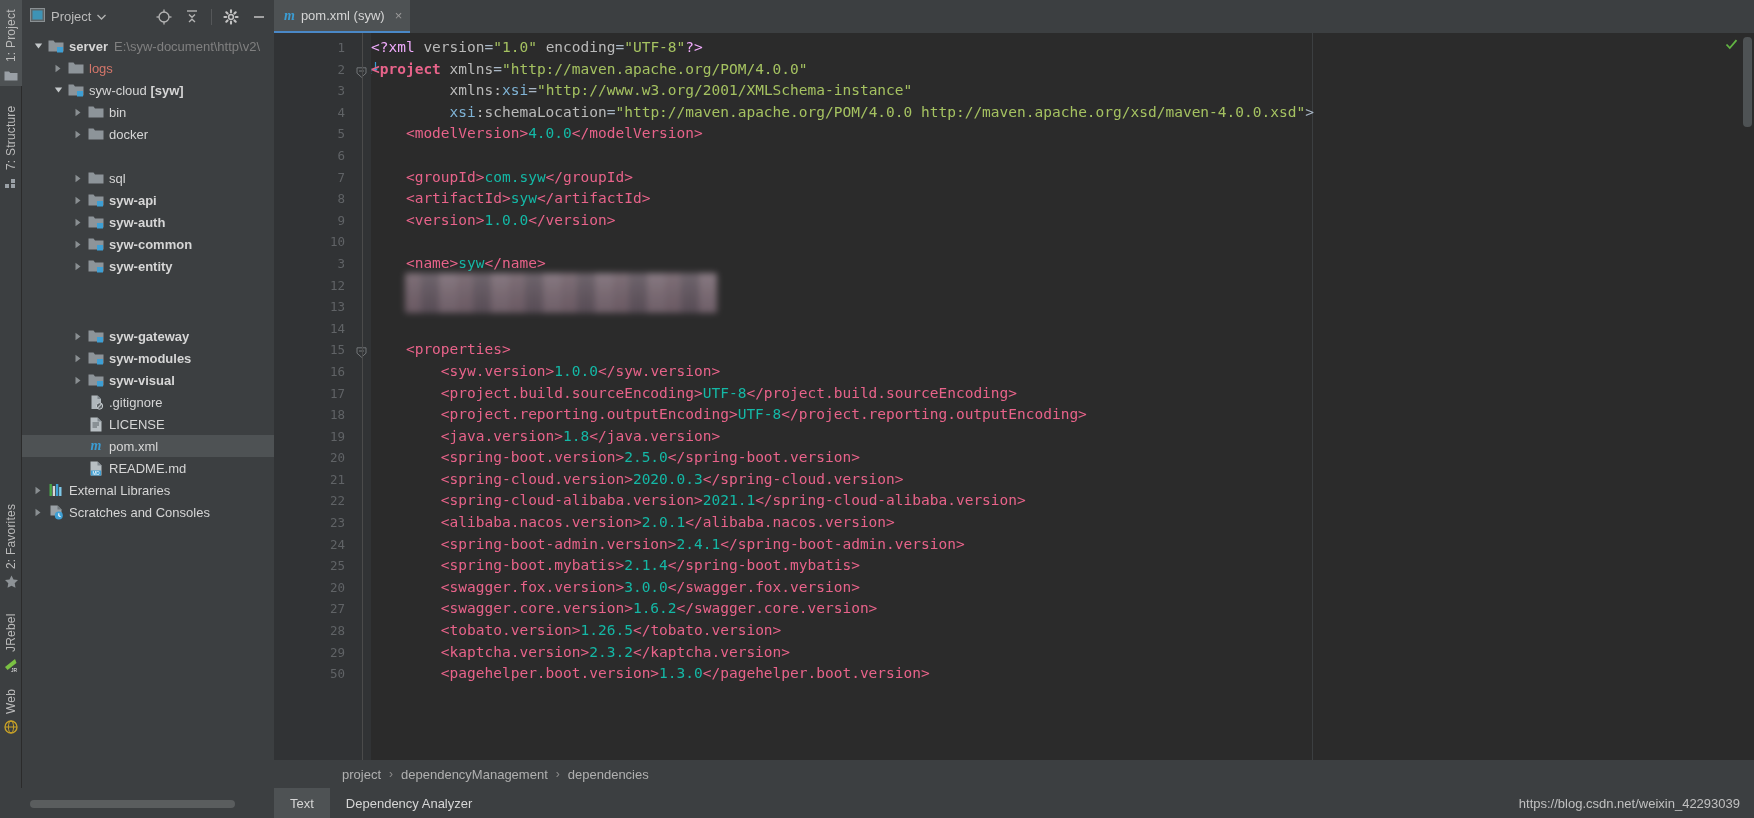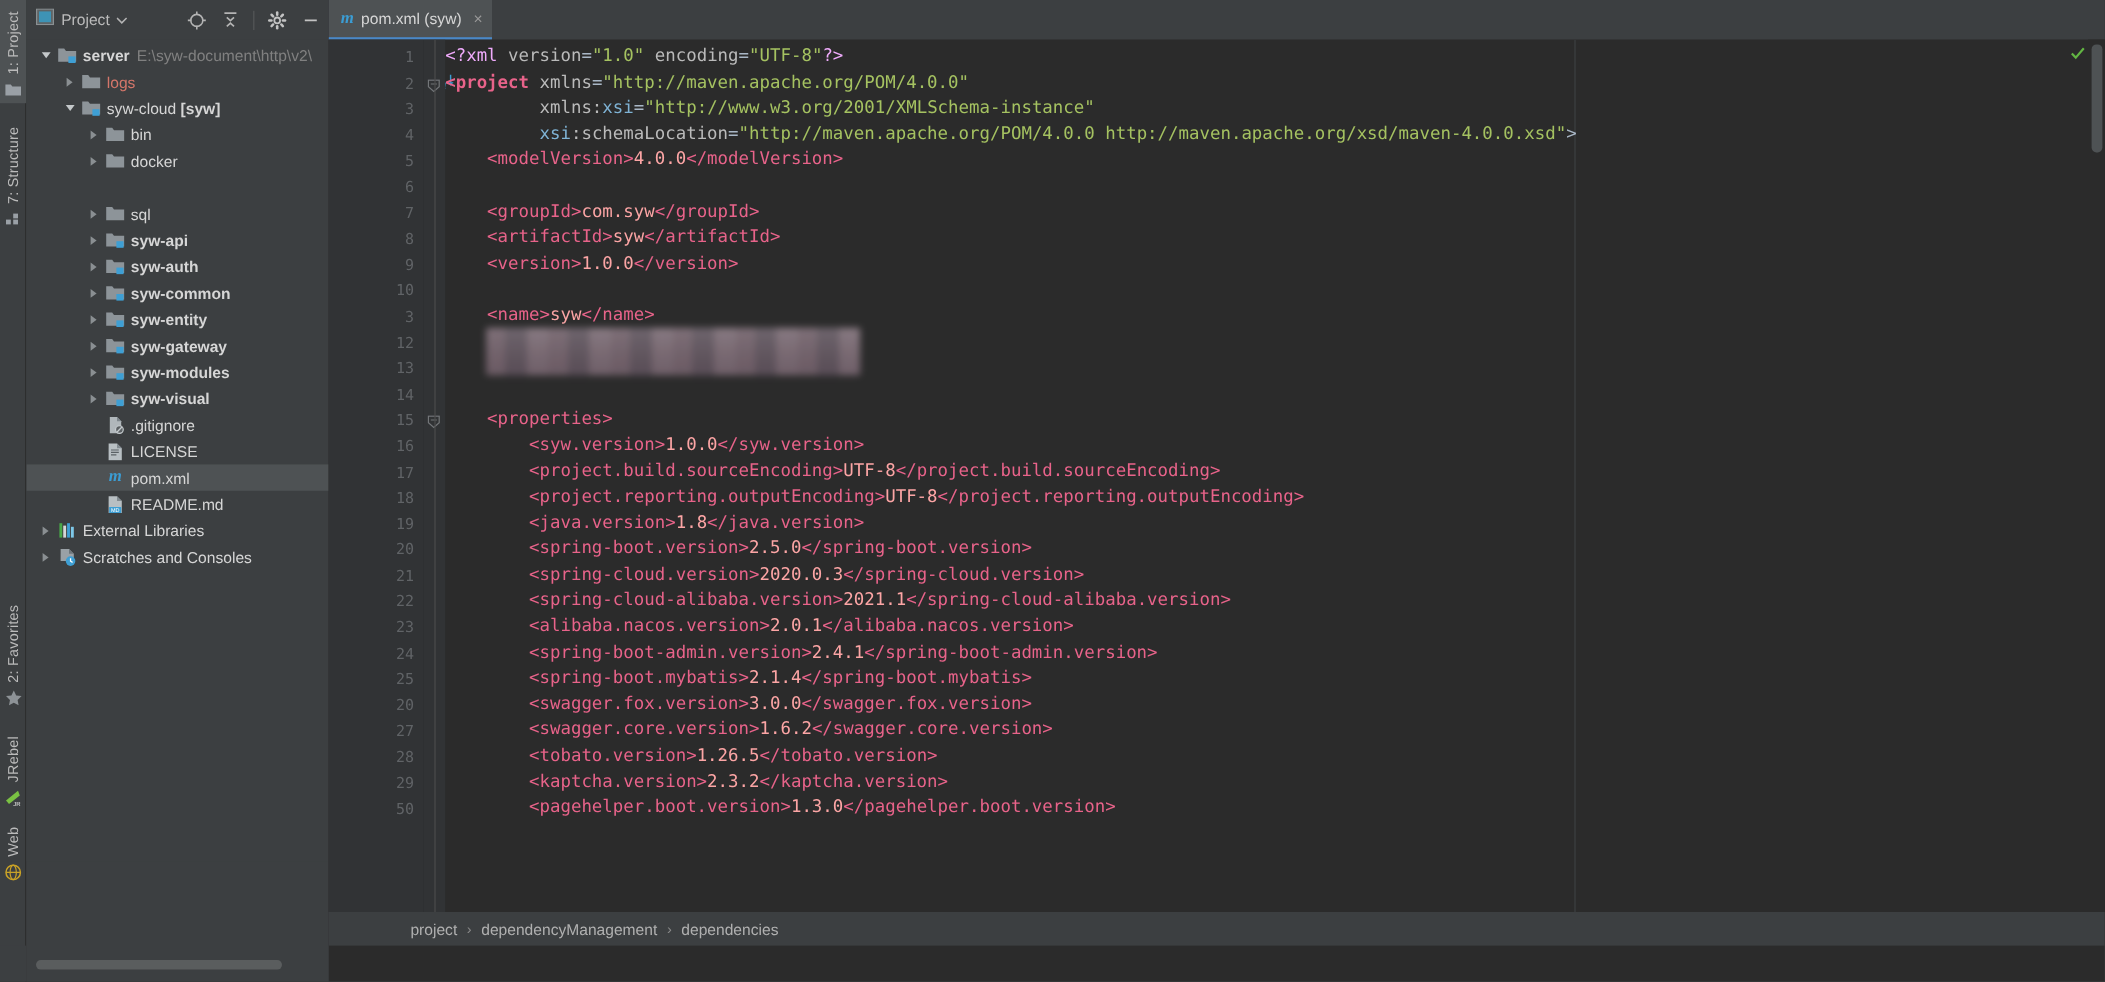--- a/index.html
+++ b/index.html
@@ -101,21 +101,21 @@
     font-family:"DejaVu Sans Mono", monospace;
     font-size:14.5px; line-height:21.6px;
     color:#a9b7c6; white-space:pre;
   }
   .cl { height:21.6px; }
   .tag { color:#f0abfc; }
   .attr { color:#bababa; }
   .str { color:#a5c261; }
   .pink { color:#e8638a; }
   .pinkb { color:#e8638a; font-weight:bold; }
-  .txt { color:#fca5a5; }
+  .txt { color:#14b8a6; }
   .cyan { color:#7fb3d5; }
   .punct { color:#a9b7c6; }
 
   .blur {
     display:inline-block; position:relative; width:312px; height:40px;
     vertical-align:top; margin-top:-2px;
     background:
       repeating-linear-gradient(90deg, rgba(130,110,120,.55) 0 16px, rgba(95,85,95,.5) 16px 34px, rgba(150,130,140,.45) 34px 52px),
       linear-gradient(180deg,#8b8088 0%, #6d5f68 55%, #5a4b56 100%);
     filter:blur(3.2px); opacity:.92; border-radius:2px;
@@ -404,21 +404,21 @@
             </svg>
           </span>
           <span class="ico">
             <svg width="16" height="14" viewBox="0 0 16 14">
               <path d="M0.5 1.5h5l1.5 2h8.5v9H0.5z" fill="#8d9499"></path>
               <rect x="9" y="8" width="6" height="5.5" fill="#3e9fd4"></rect>
             </svg>
           </span>
           <span class="lbl b">syw-entity</span>
         </div>
-        <div class="row" style="padding-left: 48px;">
+        <div class="row" style="padding-left: 48px; margin-top: 48px;">
           <span class="arrow">
             <svg width="8" height="9" viewBox="0 0 8 9">
               <path d="M1.5 0.8 L6.5 4.5 L1.5 8.2 Z" fill="#8a8f92"></path>
             </svg>
           </span>
           <span class="ico">
             <svg width="16" height="14" viewBox="0 0 16 14">
               <path d="M0.5 1.5h5l1.5 2h8.5v9H0.5z" fill="#8d9499"></path>
               <rect x="9" y="8" width="6" height="5.5" fill="#3e9fd4"></rect>
             </svg>
@@ -612,16 +612,26 @@
     </div>
 
     <div class="breadcrumb" id="breadcrumb">
         <span>project</span>
         <span class="bc-sep">›</span>
         <span>dependencyManagement</span>
         <span class="bc-sep">›</span>
         <span>dependencies</span>
       </div>
 
+    <div class="bottombar">
+      <div class="btab active">
+        <span>Text</span>
+      </div>
+      <div class="btab">
+        <span>Dependency Analyzer</span>
+      </div>
+      <div class="bspacer"></div>
+      <div class="watermark">https://blog.csdn.net/weixin_42293039</div>
+    </div>
   </div>
 
   <div class="status-left"></div>
 </div>
 
 </body></html>

